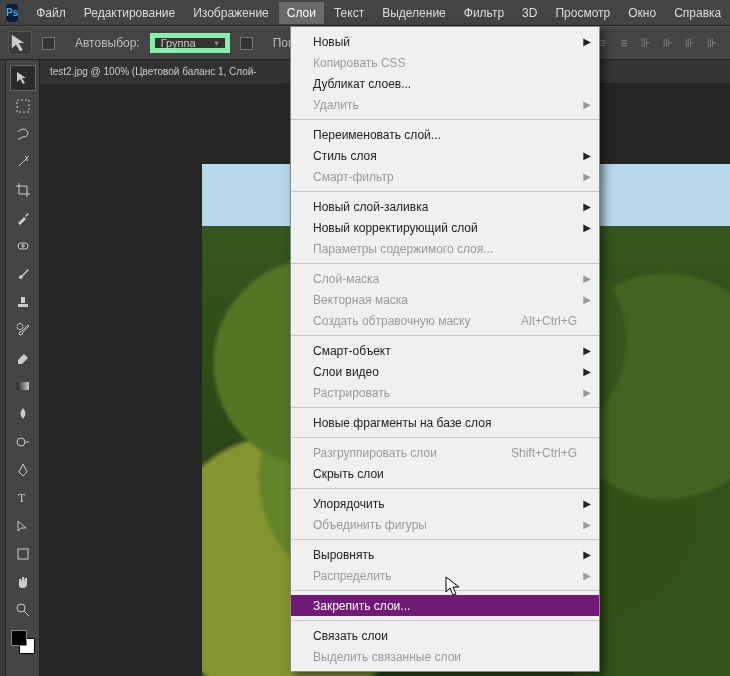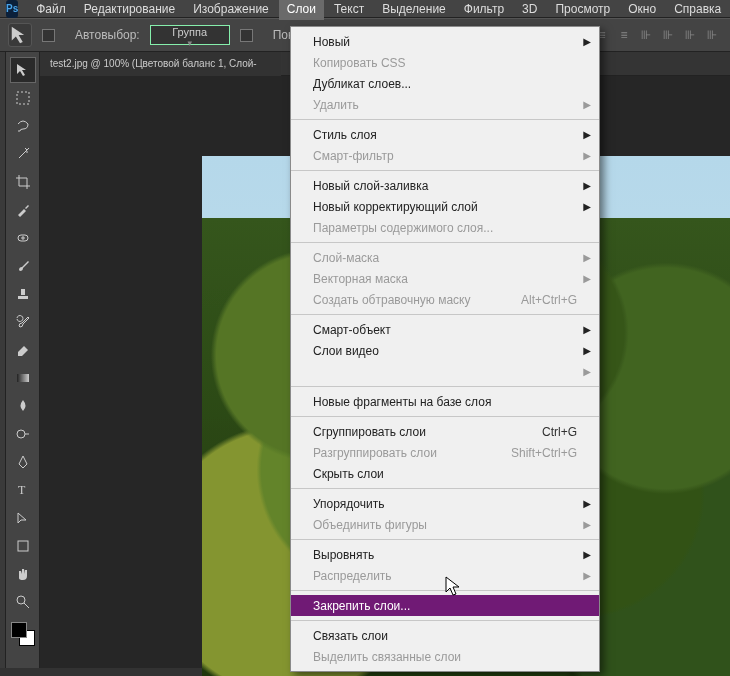--- a/index.html
+++ b/index.html
@@ -1,25 +1,25 @@
 <!DOCTYPE html>
 <html><head>
 <meta charset="utf-8">
 <style>
   * { box-sizing: border-box; margin: 0; padding: 0; }
   html, body { width: 730px; height: 676px; overflow: hidden; font-family: Tahoma, Arial, sans-serif; font-size: 12px; background: #323232; color: #ccc; }
-  .menubar { display: flex; align-items: center; height: 18px; background: #444; border-bottom: 1px solid #222; padding: 0 6px; gap: 2px; }
+  .menubar { display: flex; align-items: center; height: 26px; background: #444; border-bottom: 1px solid #222; padding: 0 6px; gap: 2px; }
   .ps-logo { width: 18px; height: 18px; background: #0b203a; border-radius: 3px; display: flex; align-items: center; justify-content: center; color: #4aa4e8; font-weight: bold; font-size: 10px; margin-right: 8px; }
   .menu-item { padding: 4px 8px; color: #ddd; cursor: default; }
   .menu-item.active { background: #6a6a6a; color: #fff; }
   .optbar { display: flex; align-items: center; height: 34px; background: #444; border-top: 1px solid #555; border-bottom: 1px solid #222; padding: 0 8px; gap: 10px; }
   .opt-icon { width: 24px; height: 24px; display: flex; align-items: center; justify-content: center; background: #3a3a3a; border: 1px solid #555; border-radius: 3px; }
   .checkbox { display: flex; align-items: center; gap: 20px; color: #bbb; }
   .checkbox .box { width: 13px; height: 13px; border: 1px solid #777; background: #333; }
-  .select { display: flex; align-items: center; justify-content: space-between; width: 80px; height: 20px; background: #333; border: 1px solid #86efac; padding: 0 6px; color: #ccc; font-size: 11px; flex-direction: column; }
+  .select { display: flex; align-items: center; justify-content: space-between; width: 80px; height: 20px; background: #333; border: 5px solid #86efac; padding: 0 6px; color: #ccc; font-size: 11px; }
   .select .chev { font-size: 9px; color: #888; }
   .opt-icons-right { display: flex; gap: 2px; margin-left: auto; }
   .opt-ico { width: 20px; height: 20px; display: flex; align-items: center; justify-content: center; color: #888; }
   .workspace { position: relative; display: flex; height: calc(676px - 60px); }
   .toolcol { width: 34px; background: #444; border-right: 1px solid #222; display: flex; flex-direction: column; align-items: center; padding-top: 4px; gap: 0; }
   .tool { width: 26px; height: 26px; margin: 1px 0; display: flex; align-items: center; justify-content: center; color: #ccc; position: relative; }
   .tool.sel { background: #2a2a2a; border: 1px solid #666; }
   .tool svg { width: 16px; height: 16px; }
   .swatches { margin-top: 6px; position: relative; width: 24px; height: 24px; }
   .swatch-back { position: absolute; right: 0; bottom: 0; width: 16px; height: 16px; background: #fff; border: 1px solid #000; }
@@ -249,20 +249,23 @@
         <span class="label">Дубликат слоев...</span>
       </div>
       <div class="dd-item disabled">
         <span class="label">Удалить</span>
         <span class="arrow">▶</span>
       </div>
     </div>
     <div class="dd-sep"></div>
     <div class="dd-group">
       <div class="dd-item">
+        <span class="label">Переименовать слой...</span>
+      </div>
+      <div class="dd-item">
         <span class="label">Стиль слоя</span>
         <span class="arrow">▶</span>
       </div>
       <div class="dd-item disabled">
         <span class="label">Смарт-фильтр</span>
         <span class="arrow">▶</span>
       </div>
     </div>
     <div class="dd-sep"></div>
     <div class="dd-group">
@@ -297,35 +300,32 @@
     <div class="dd-group">
       <div class="dd-item">
         <span class="label">Смарт-объект</span>
         <span class="arrow">▶</span>
       </div>
       <div class="dd-item">
         <span class="label">Слои видео</span>
         <span class="arrow">▶</span>
       </div>
       <div class="dd-item disabled">
+        <span class="label">Растрировать</span>
         <span class="arrow">▶</span>
       </div>
     </div>
     <div class="dd-sep"></div>
     <div class="dd-group">
       <div class="dd-item">
         <span class="label">Новые фрагменты на базе слоя</span>
       </div>
     </div>
     <div class="dd-sep"></div>
     <div class="dd-group">
-      <div class="dd-item">
-        <span class="label">Сгруппировать слои</span>
-        <span class="shortcut">Ctrl+G</span>
-      </div>
       <div class="dd-item disabled">
         <span class="label">Разгруппировать слои</span>
         <span class="shortcut">Shift+Ctrl+G</span>
       </div>
       <div class="dd-item">
         <span class="label">Скрыть слои</span>
       </div>
     </div>
     <div class="dd-sep"></div>
     <div class="dd-group">

